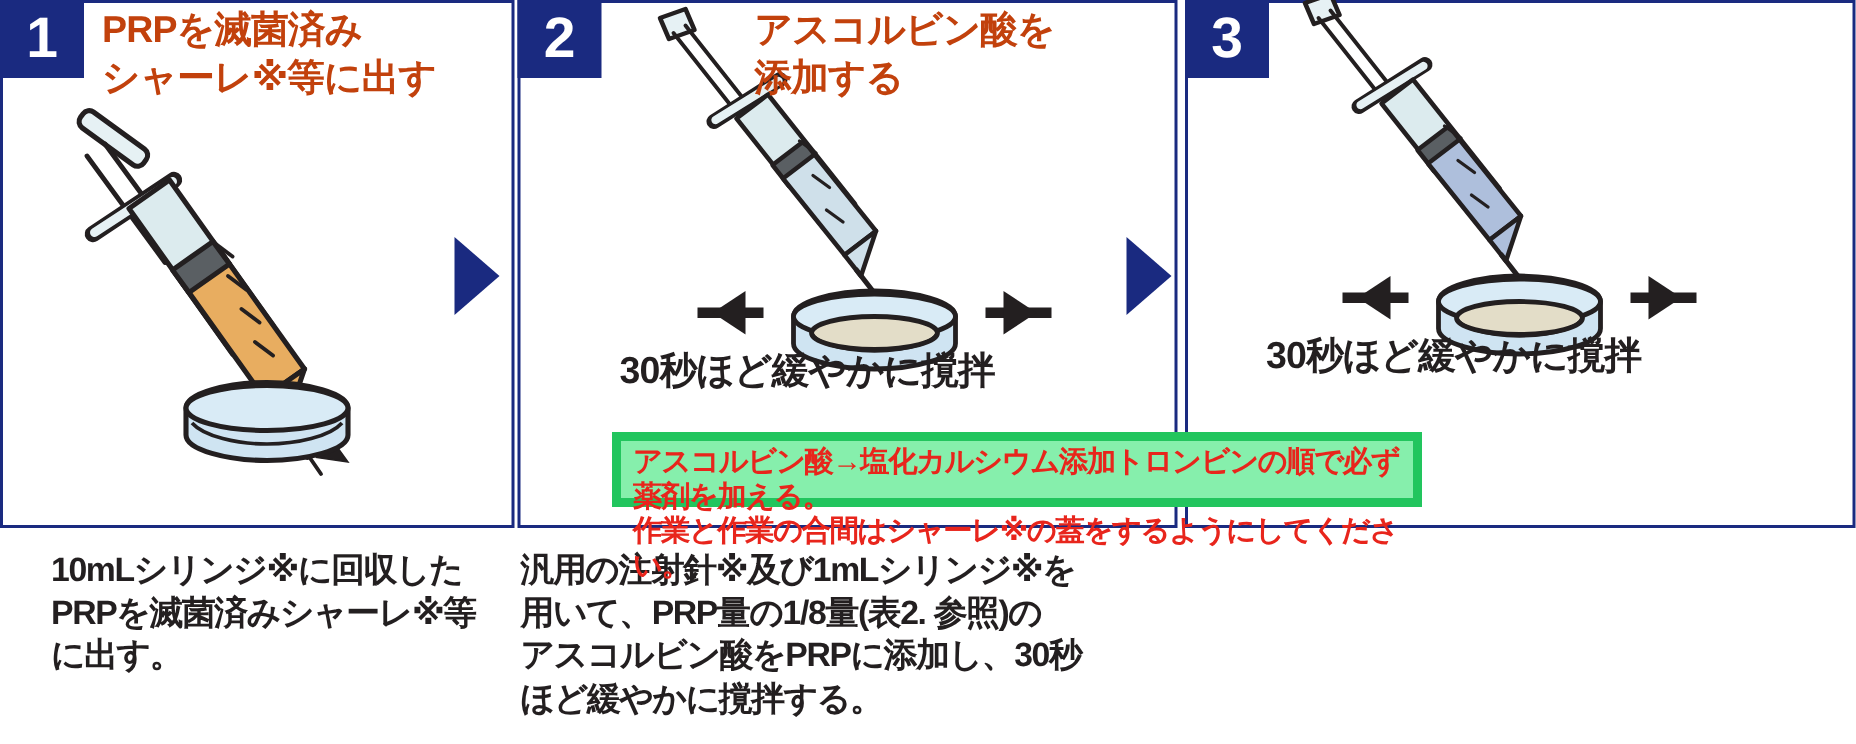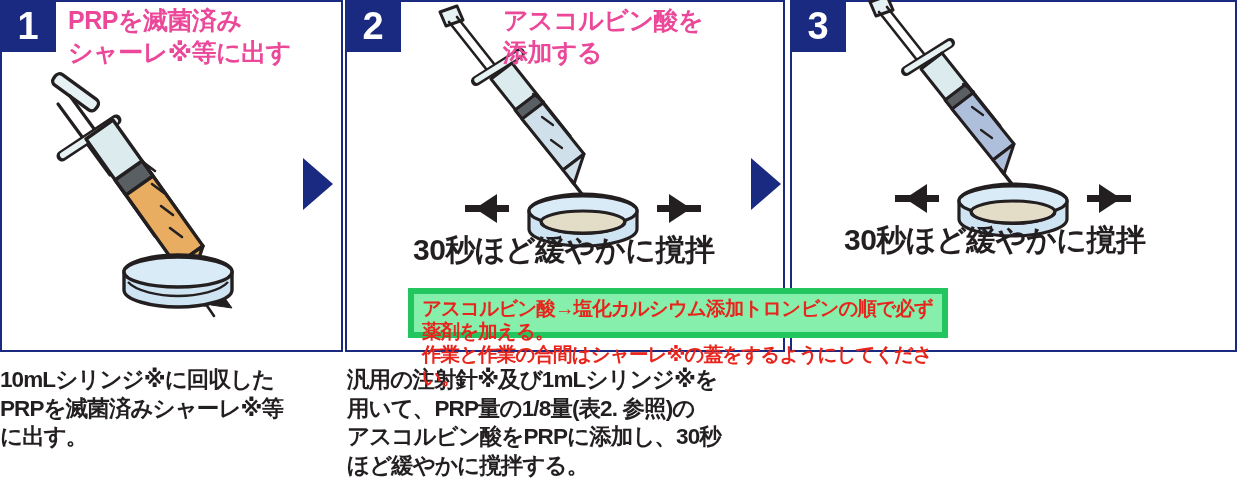--- a/index.html
+++ b/index.html
@@ -57,40 +57,40 @@
     text-align: center;
     letter-spacing: 0px;
     z-index: 6;
   }
 
   .panel-title {
     position: absolute;
     top: 4px;
     font-size: 25px;
     font-weight: bold;
-    color: #ec4899;
+    color: #c2410c;
     line-height: 1.28;
     letter-spacing: -0.5px;
     white-space: pre-line;
     z-index: 5;
   }
   .panel-1 .panel-title { left: 68px; }
   .panel-2 .panel-title { left: 158px; }
   .panel-3 .panel-title { left: 172px; }
 
   
   .figure {
     position: absolute;
     left: 0; top: 0; right: 0; bottom: 0;
     overflow: visible;
   }
 
   .stir-label {
     position: absolute;
-    font-size: 30px;
+    font-size: 25px;
     font-weight: bold;
     color: #231f20;
     letter-spacing: -0.5px;
     white-space: nowrap;
   }
 
   
   .step-arrow {
     position: absolute;
     top: 158px;
@@ -130,21 +130,21 @@
   .caption {
     position: absolute;
     top: 366px;
     font-size: 22.5px;
     font-weight: bold;
     color: #231f20;
     line-height: 1.27;
     letter-spacing: -0.9px;
     white-space: pre-line;
   }
-  .panel-1 .caption { left: 0px;  width: 340px; }
+  .panel-1 .caption { left: 0px;  width: 340px; padding-left: 34px; }
   .panel-2 .caption { left: 2px;  width: 436px; }
   .panel-3 .caption { left: 2px;  width: 444px; }
 
   svg { display: block; }
 </style>
 </head>
 <body>
 
 <div id="stage">
 

